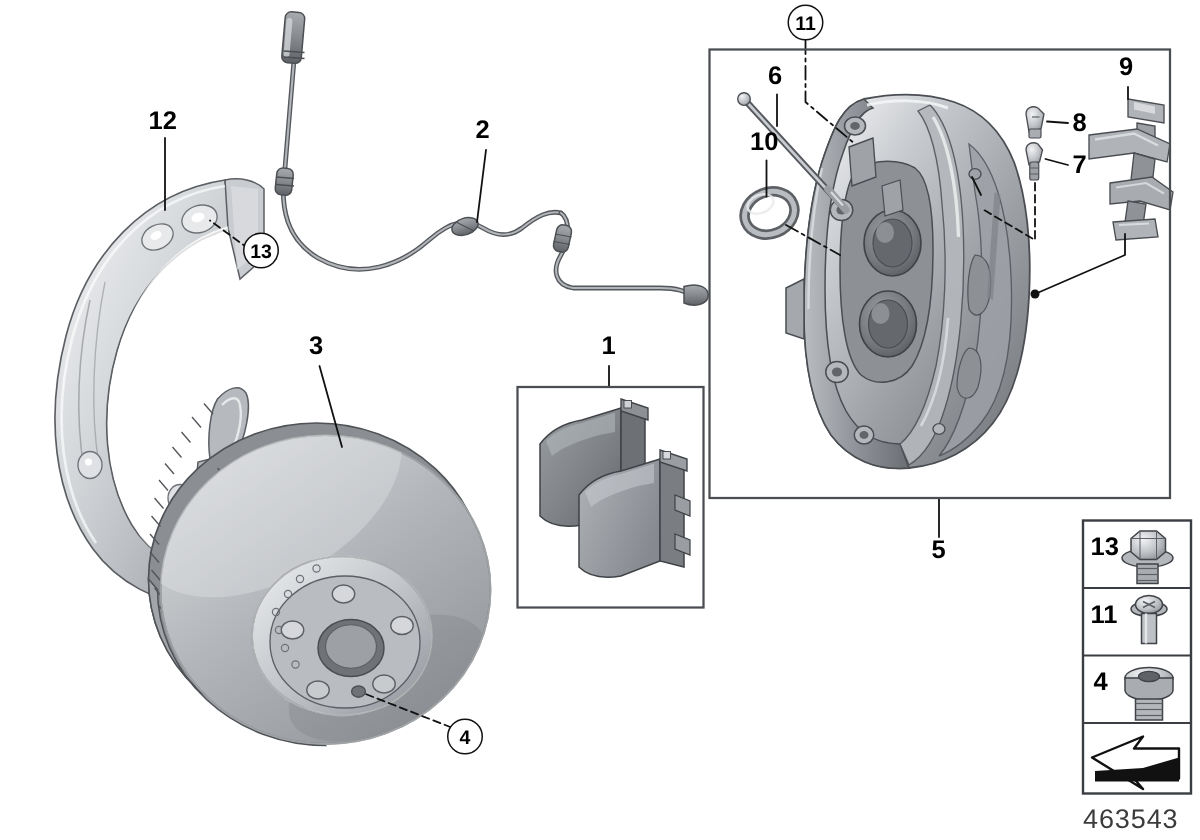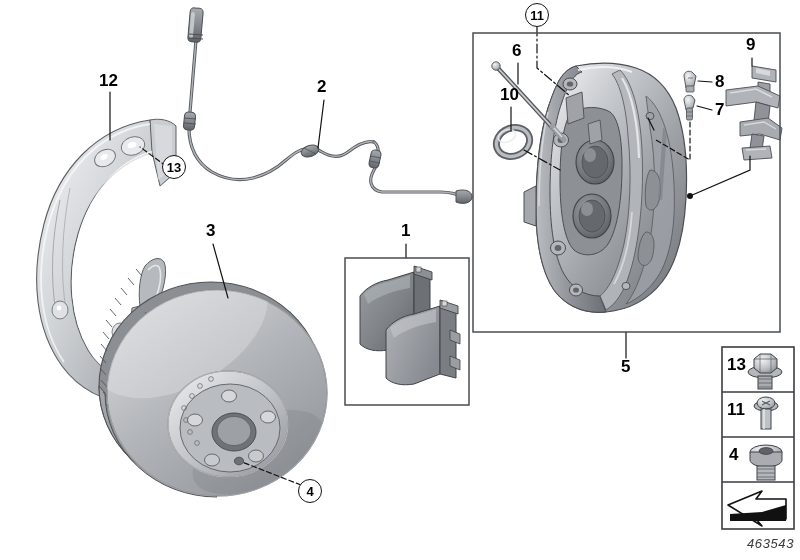--- a/index.html
+++ b/index.html
@@ -48,26 +48,25 @@
     position:absolute;
     font-family:"Liberation Sans", sans-serif;
     font-weight:bold;
     font-size:17px;
     color:#000;
   }
   #partno{
     position:absolute;
     left:722px; top:536px;
     width:72px;
-    text-align:right;
+    text-align:left;
     font-family:"Liberation Sans", sans-serif;
-    font-size:13px;
+    font-size:18px;
     color:#3b3b3b;
     letter-spacing:0.6px;
-    font-style:italic;
   }
 </style>
 </head>
 <body>
 
 <div id="sheet">
 
   <svg class="layer" viewBox="0 0 800 560">
     <defs>
 

